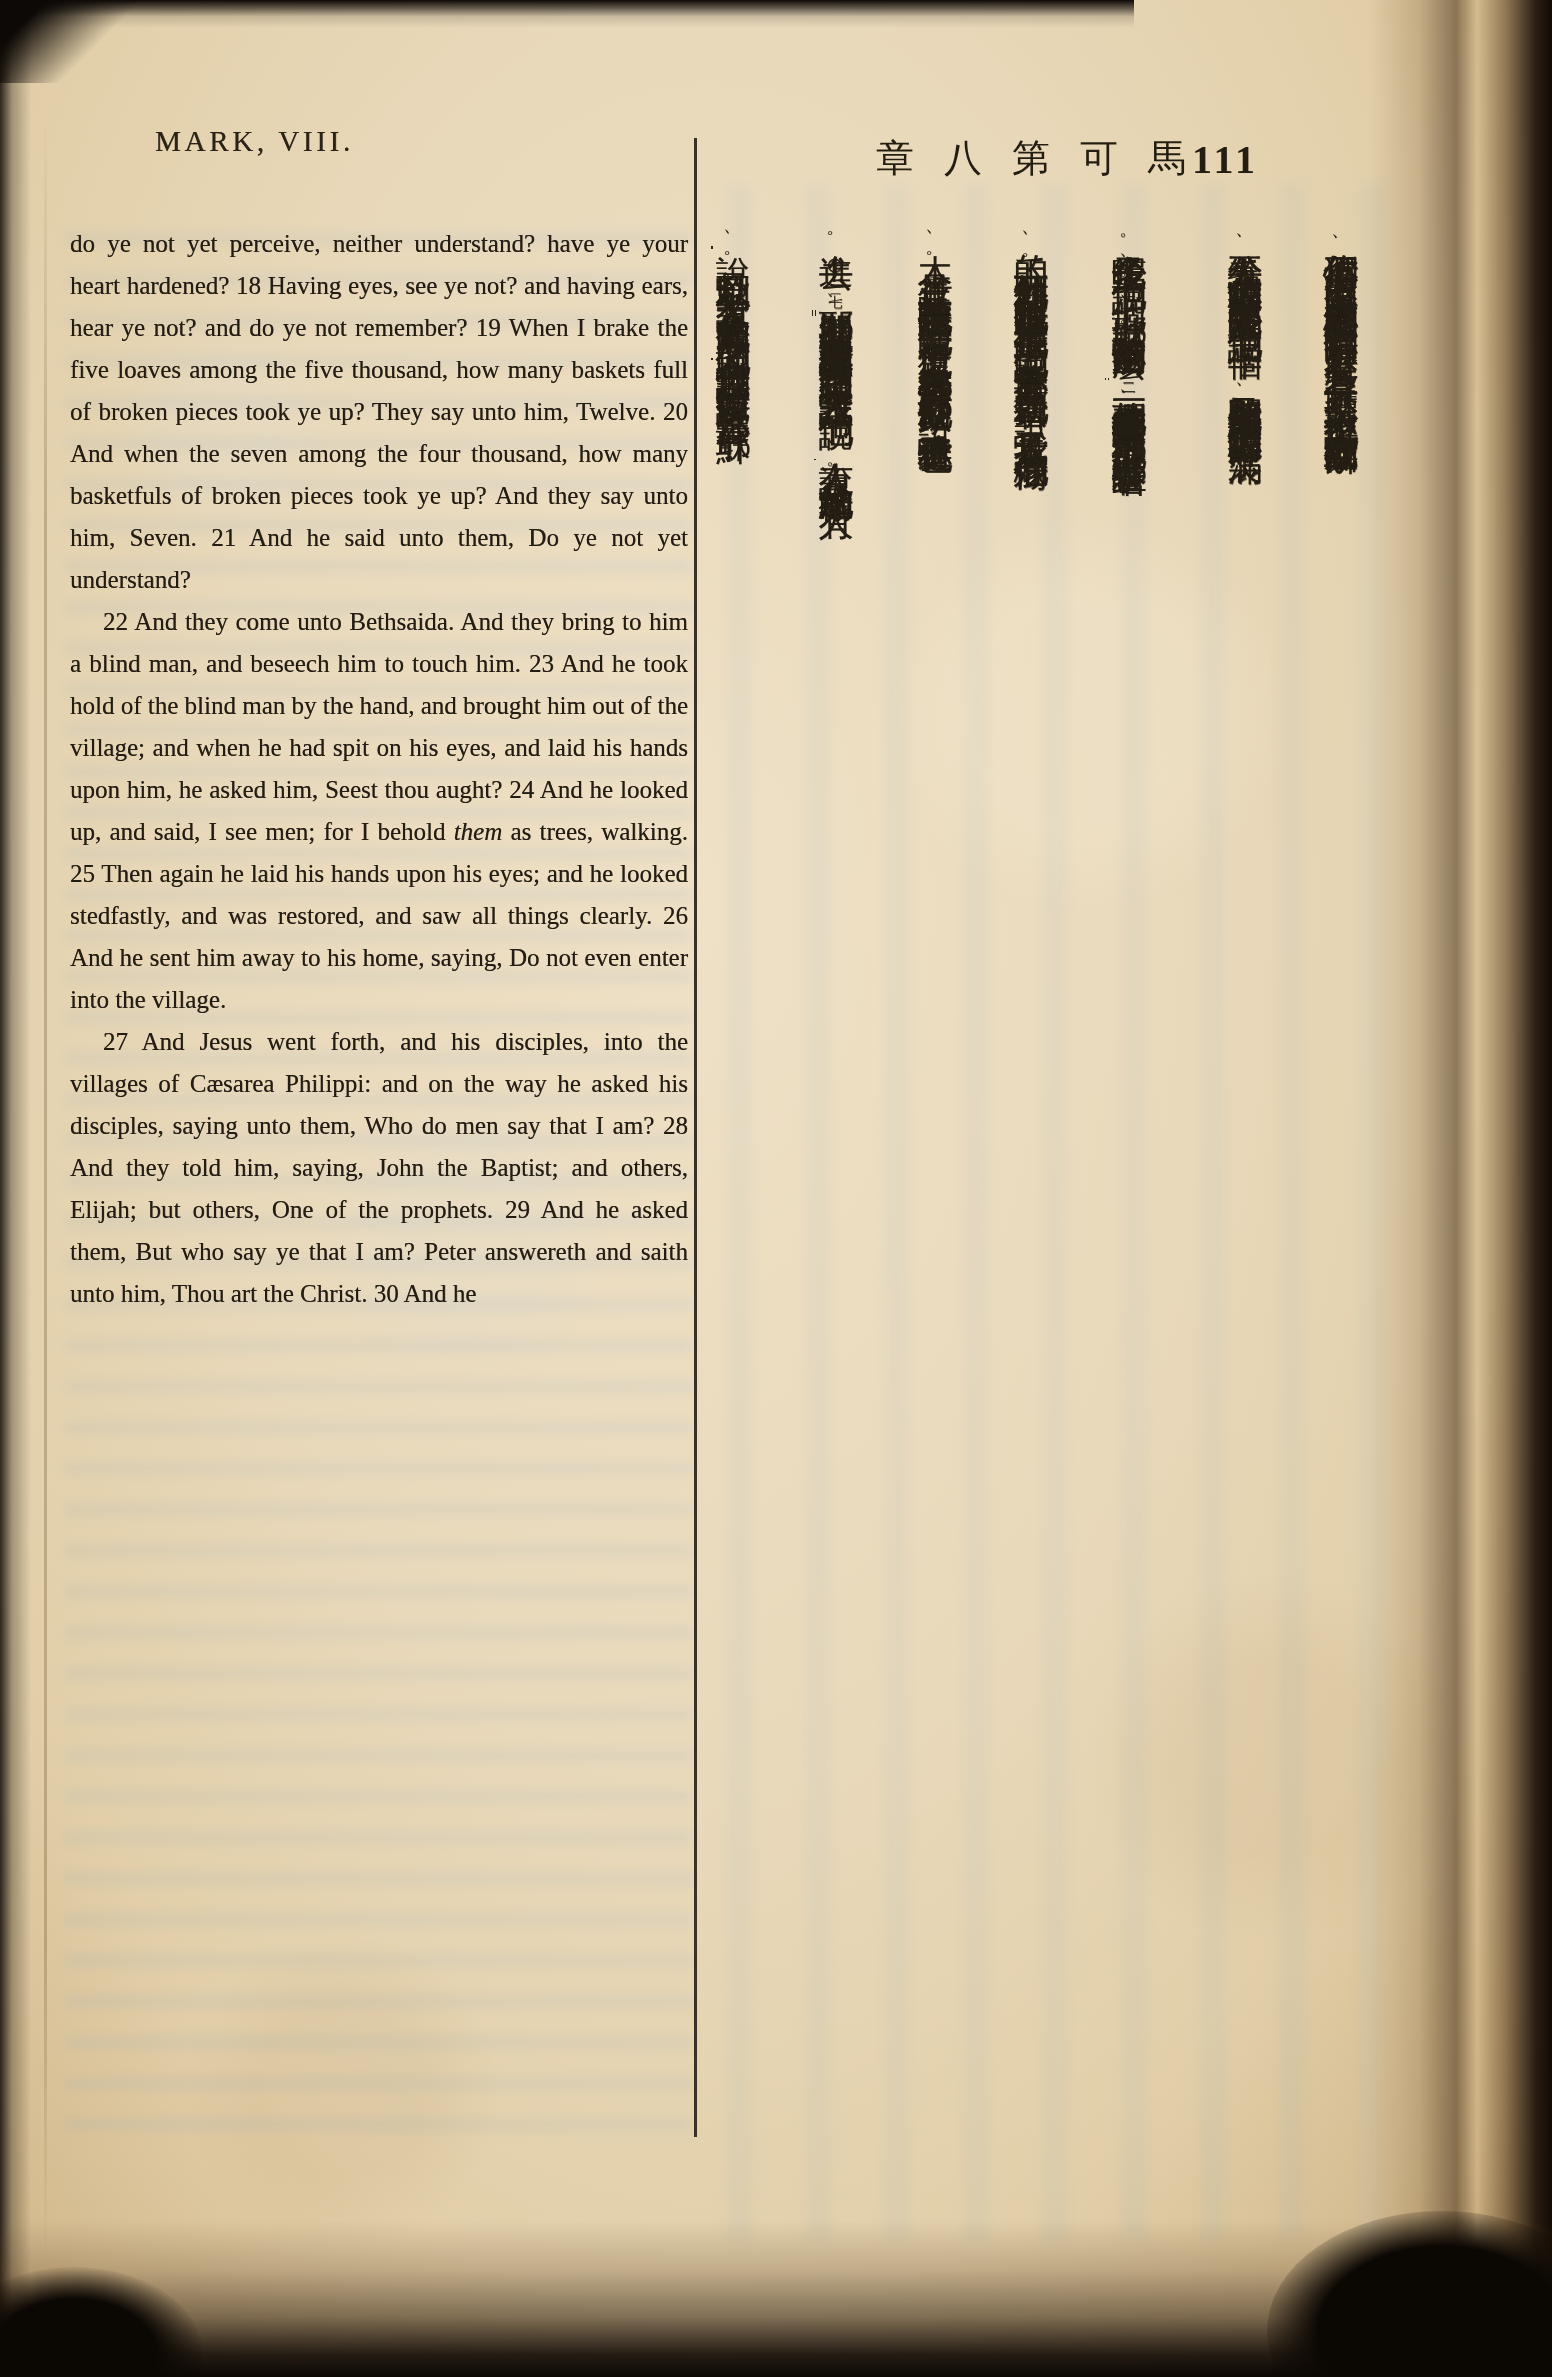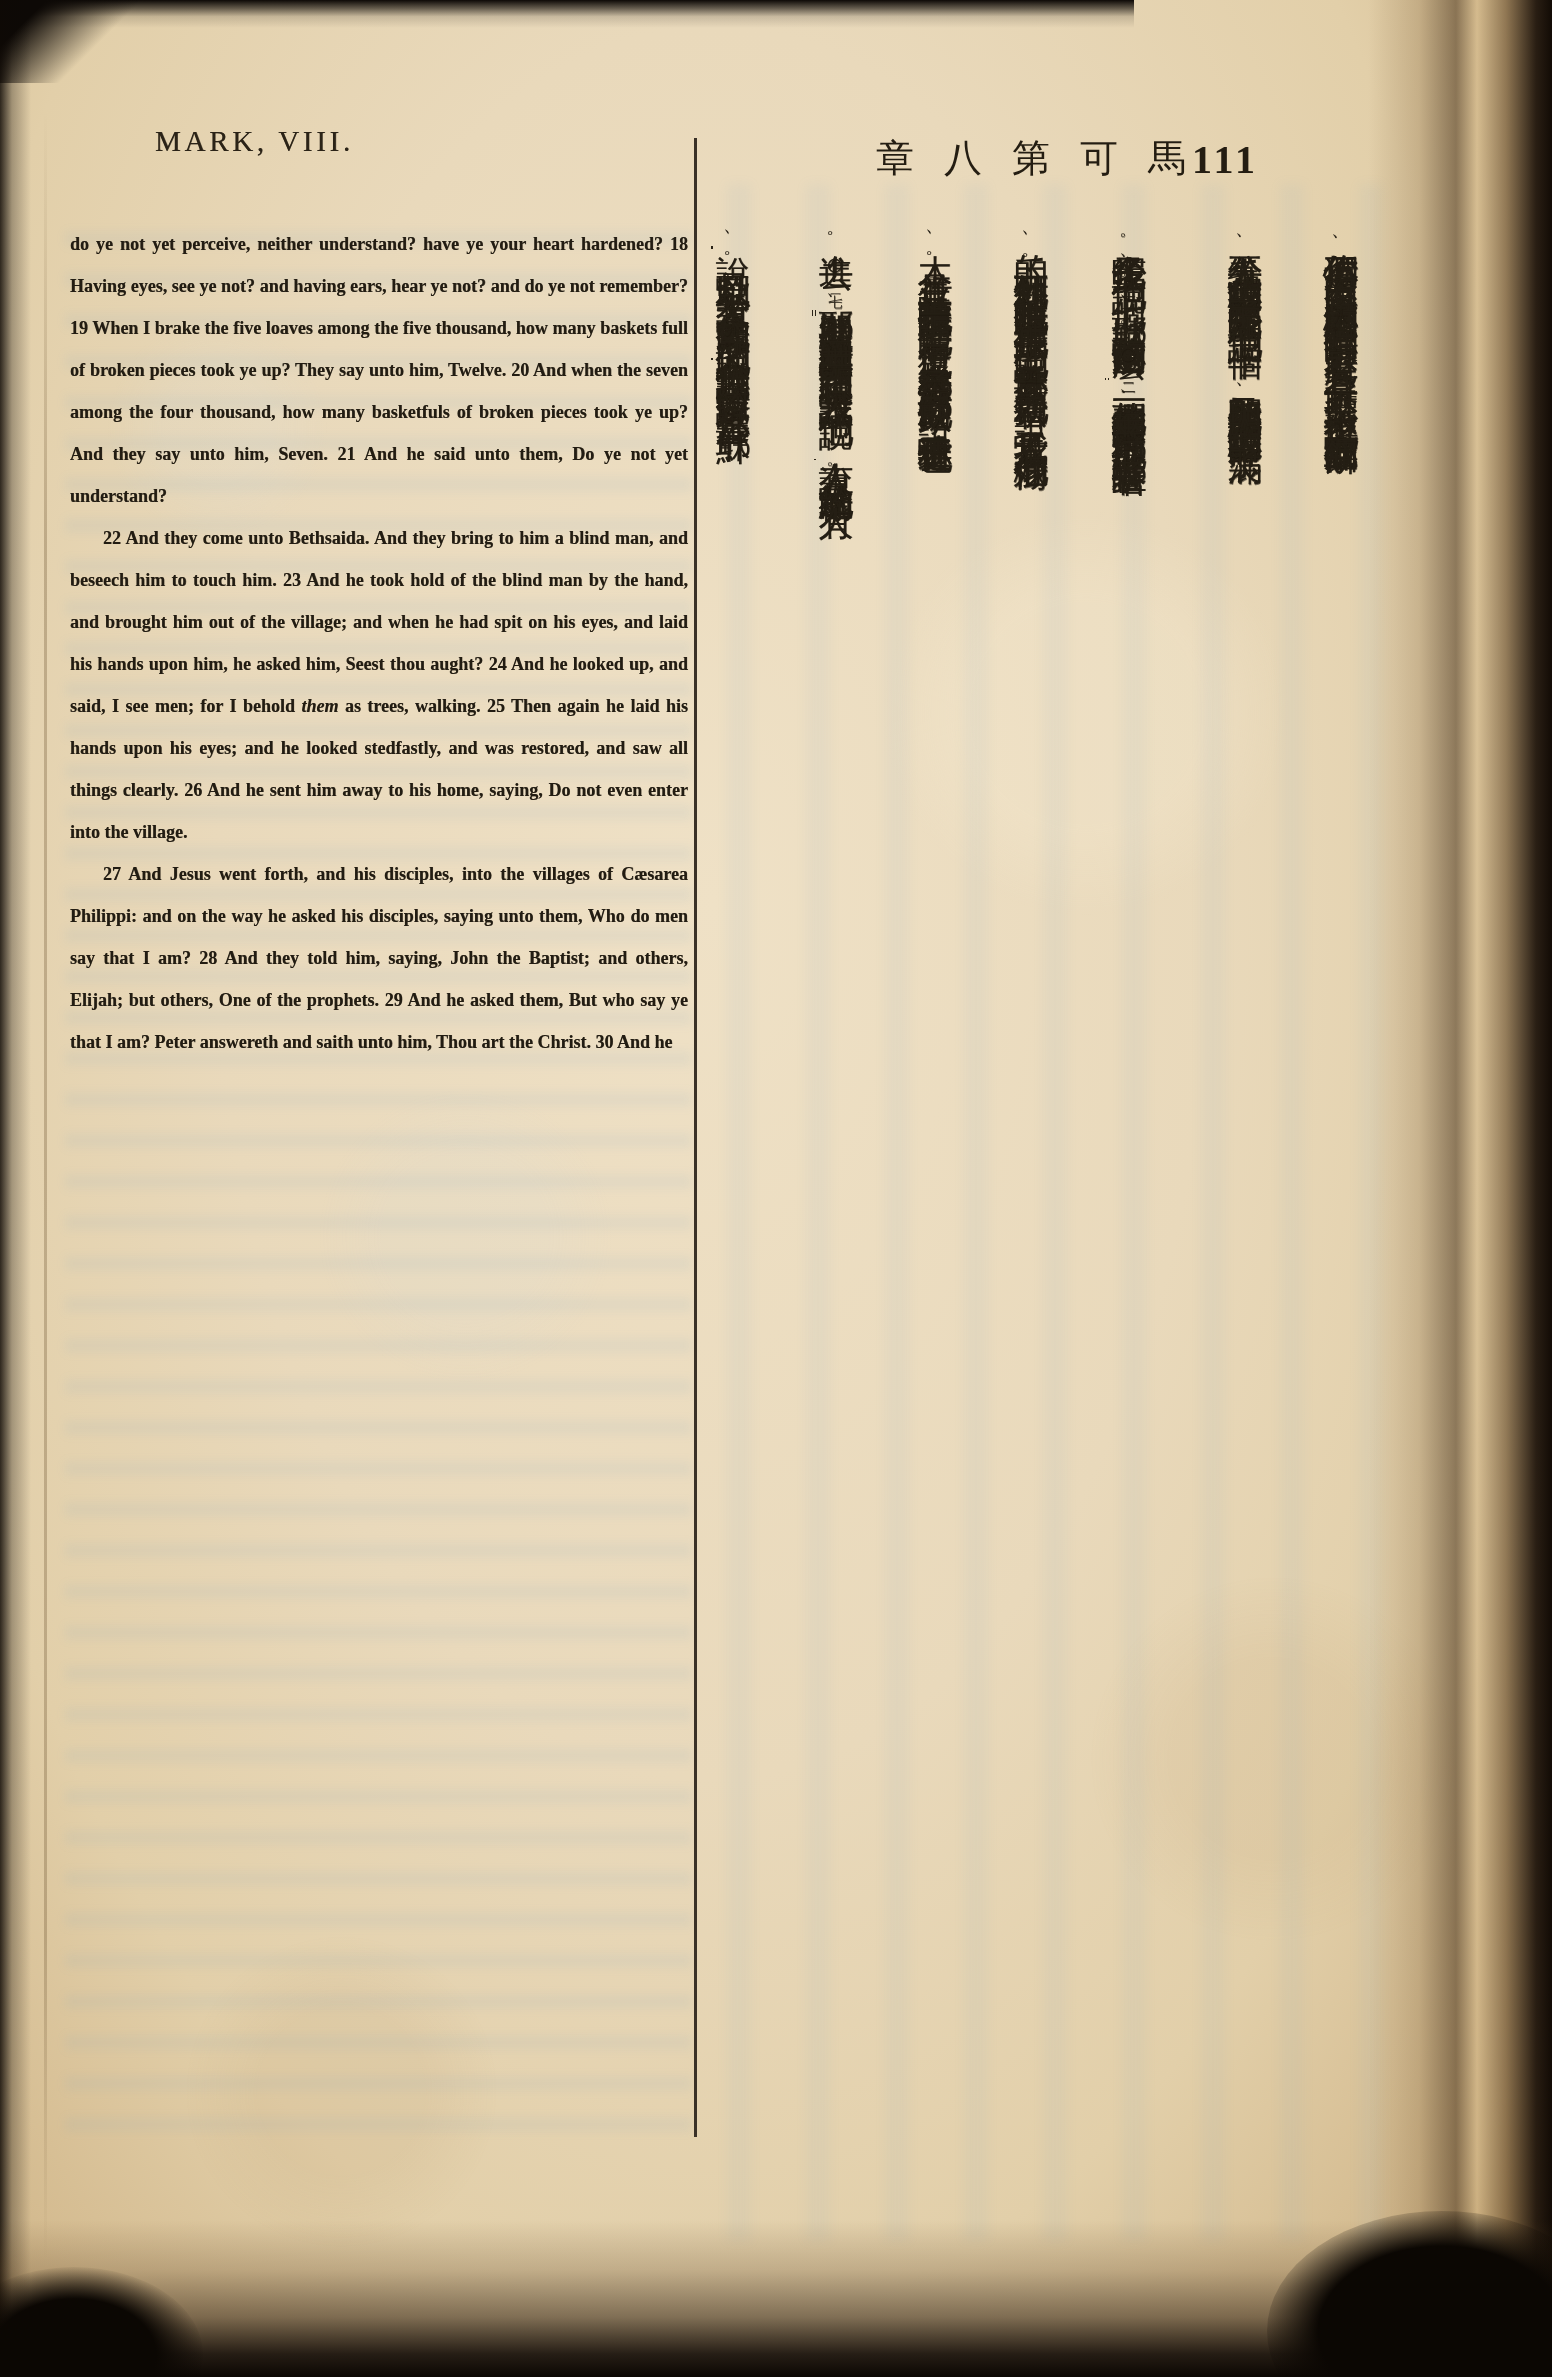--- a/index.html
+++ b/index.html
@@ -46,22 +46,22 @@
   
   .header-left{position:absolute;left:155px;top:125px;font-size:29px;letter-spacing:3.7px;
     color:#2b2317;text-shadow:0.4px 0.4px 0.6px rgba(30,24,14,.6);text-align:center;}
   .header-right{position:absolute;left:876px;top:133px;font-size:38px;letter-spacing:30px;
     color:#241d12;white-space:nowrap;}
   .page-number{position:absolute;left:1192px;top:136px;font-size:40px;font-weight:bold;
     letter-spacing:3.7px;color:#241d12;}
   .divider{position:absolute;left:694px;top:138px;width:2.8px;height:1999px;background:#3a3127;}
   
   .english-col{position:absolute;left:70px;top:223px;width:618px;
-    font-size:18px;line-height:42px;text-align:justify;color:#221c12;
-    text-shadow:0.3px 0.3px 0.5px rgba(30,24,14,.62);font-weight:bold;}
+    font-size:25px;line-height:42px;text-align:justify;color:#221c12;
+    text-shadow:0.3px 0.3px 0.5px rgba(30,24,14,.62);}
   .english-col p{margin:0;}
   .english-col p.ind{text-indent:33px;}
   
   .chinese-area{position:absolute;left:0;top:0;width:1552px;height:2377px;pointer-events:none;}
   .cn-col{position:absolute;top:227px;writing-mode:vertical-rl;
     font-size:35px;line-height:53px;letter-spacing:0.9px;color:#241e14;
     text-shadow:0.4px 0.4px 0.5px rgba(30,24,14,.55);}
   .cn-col:nth-child(1){left:1313px;}
   .cn-col:nth-child(2){left:1217px;}
   .cn-col:nth-child(3){left:1101px;}

